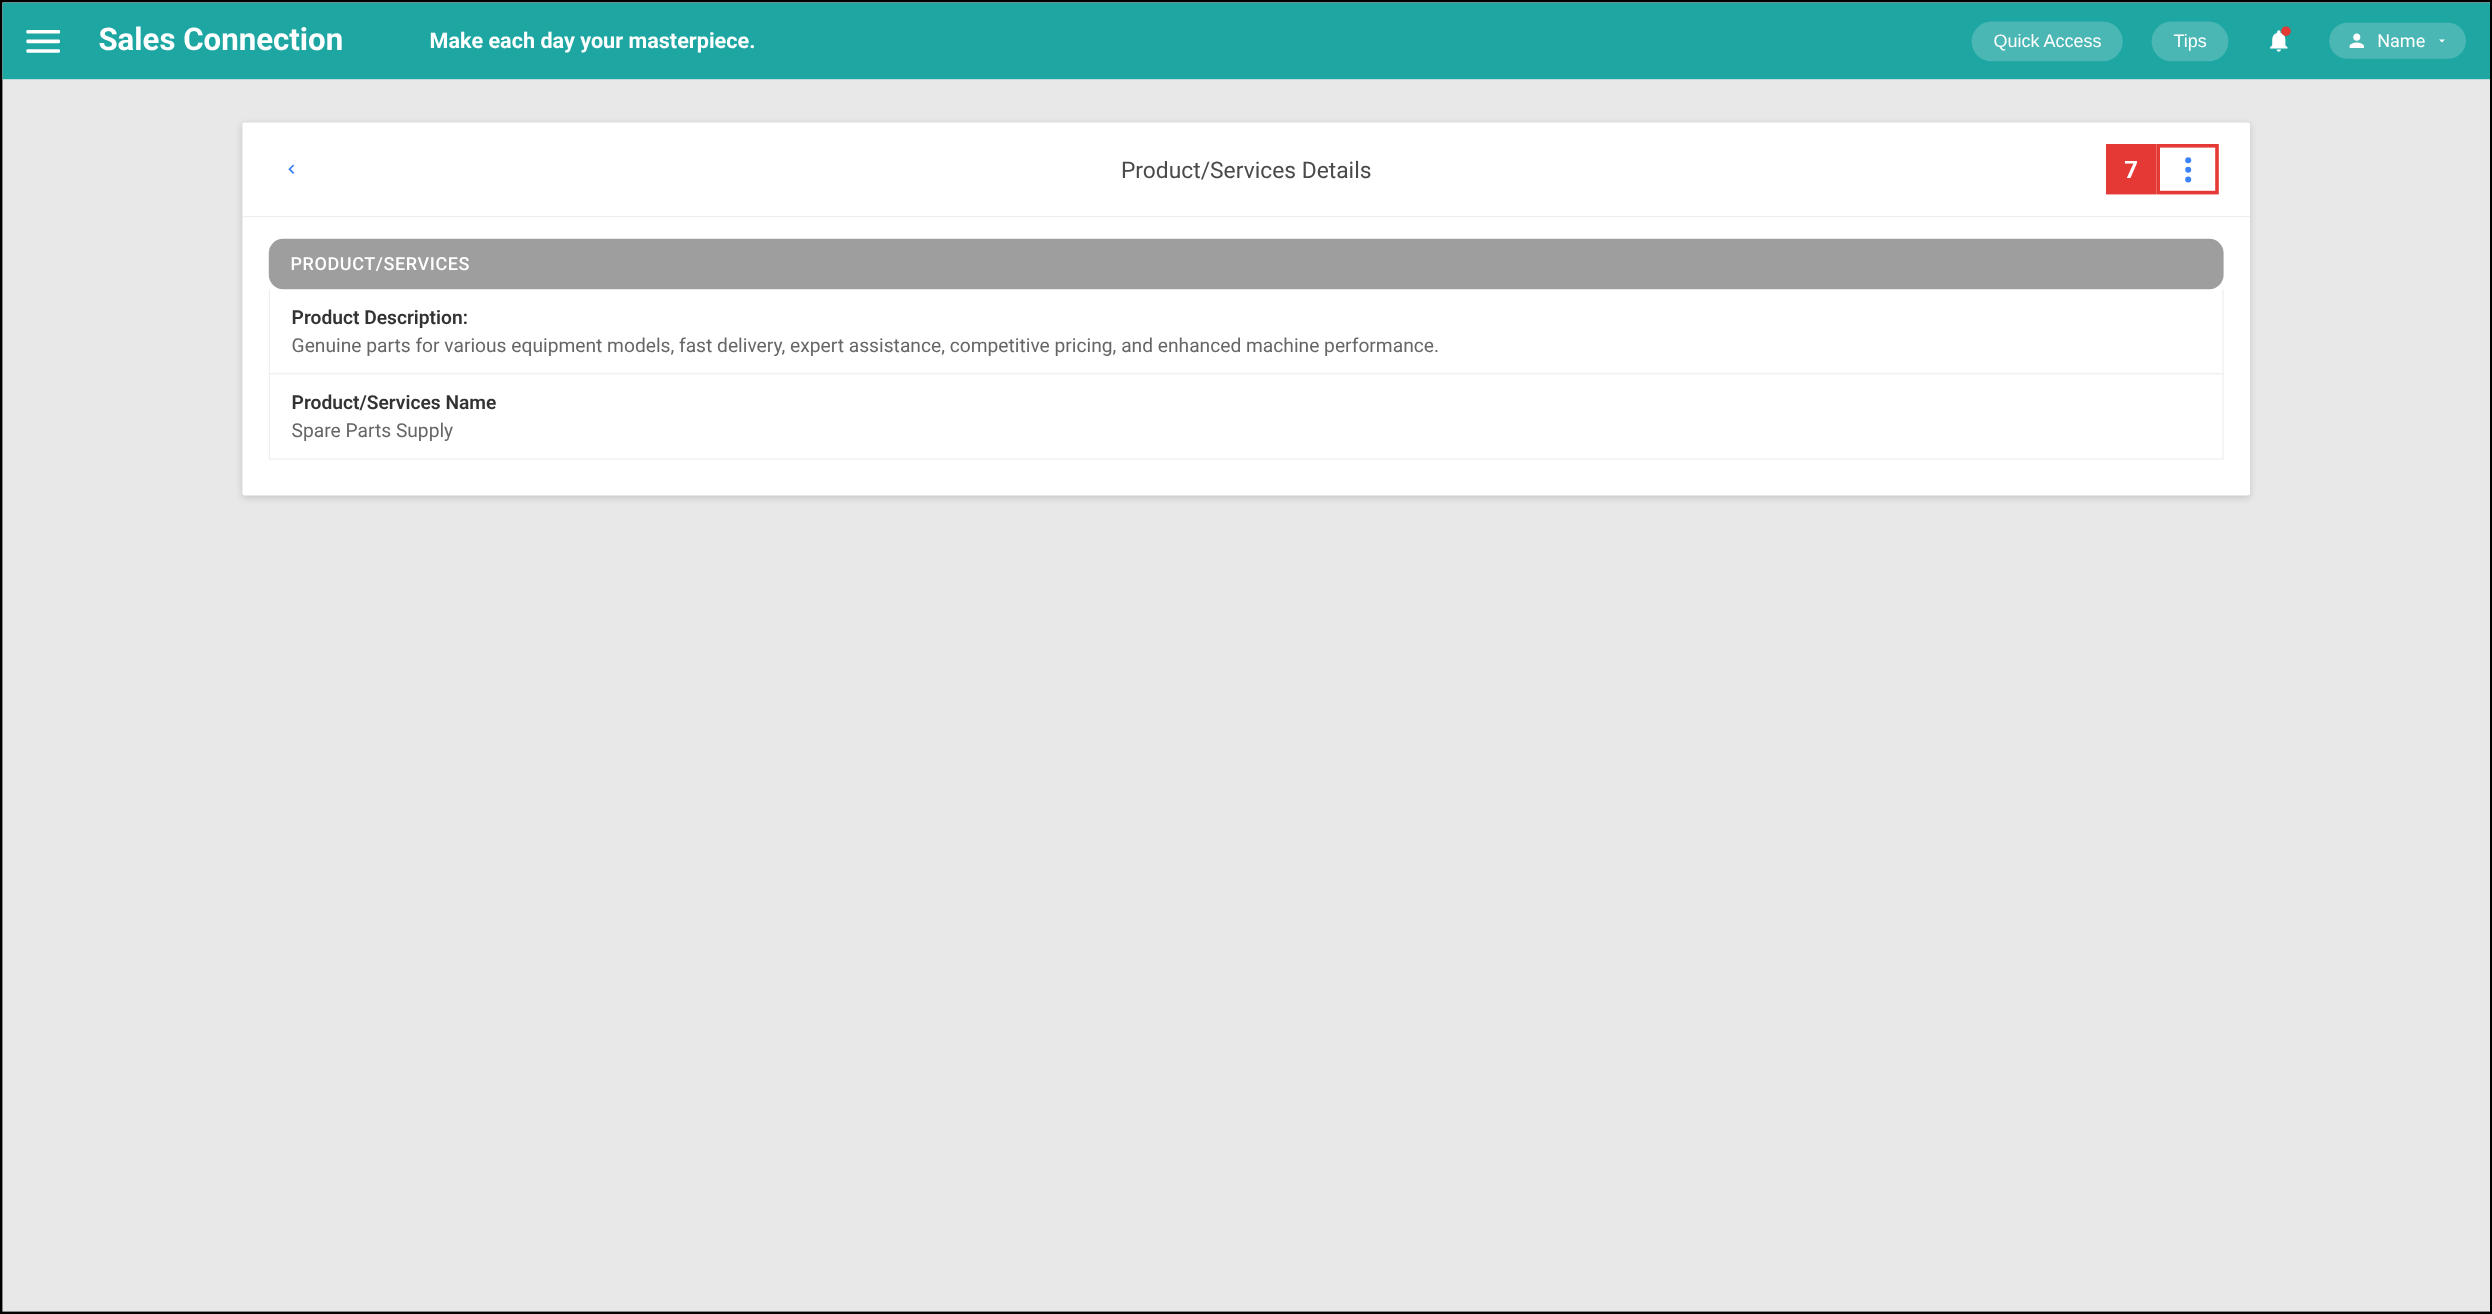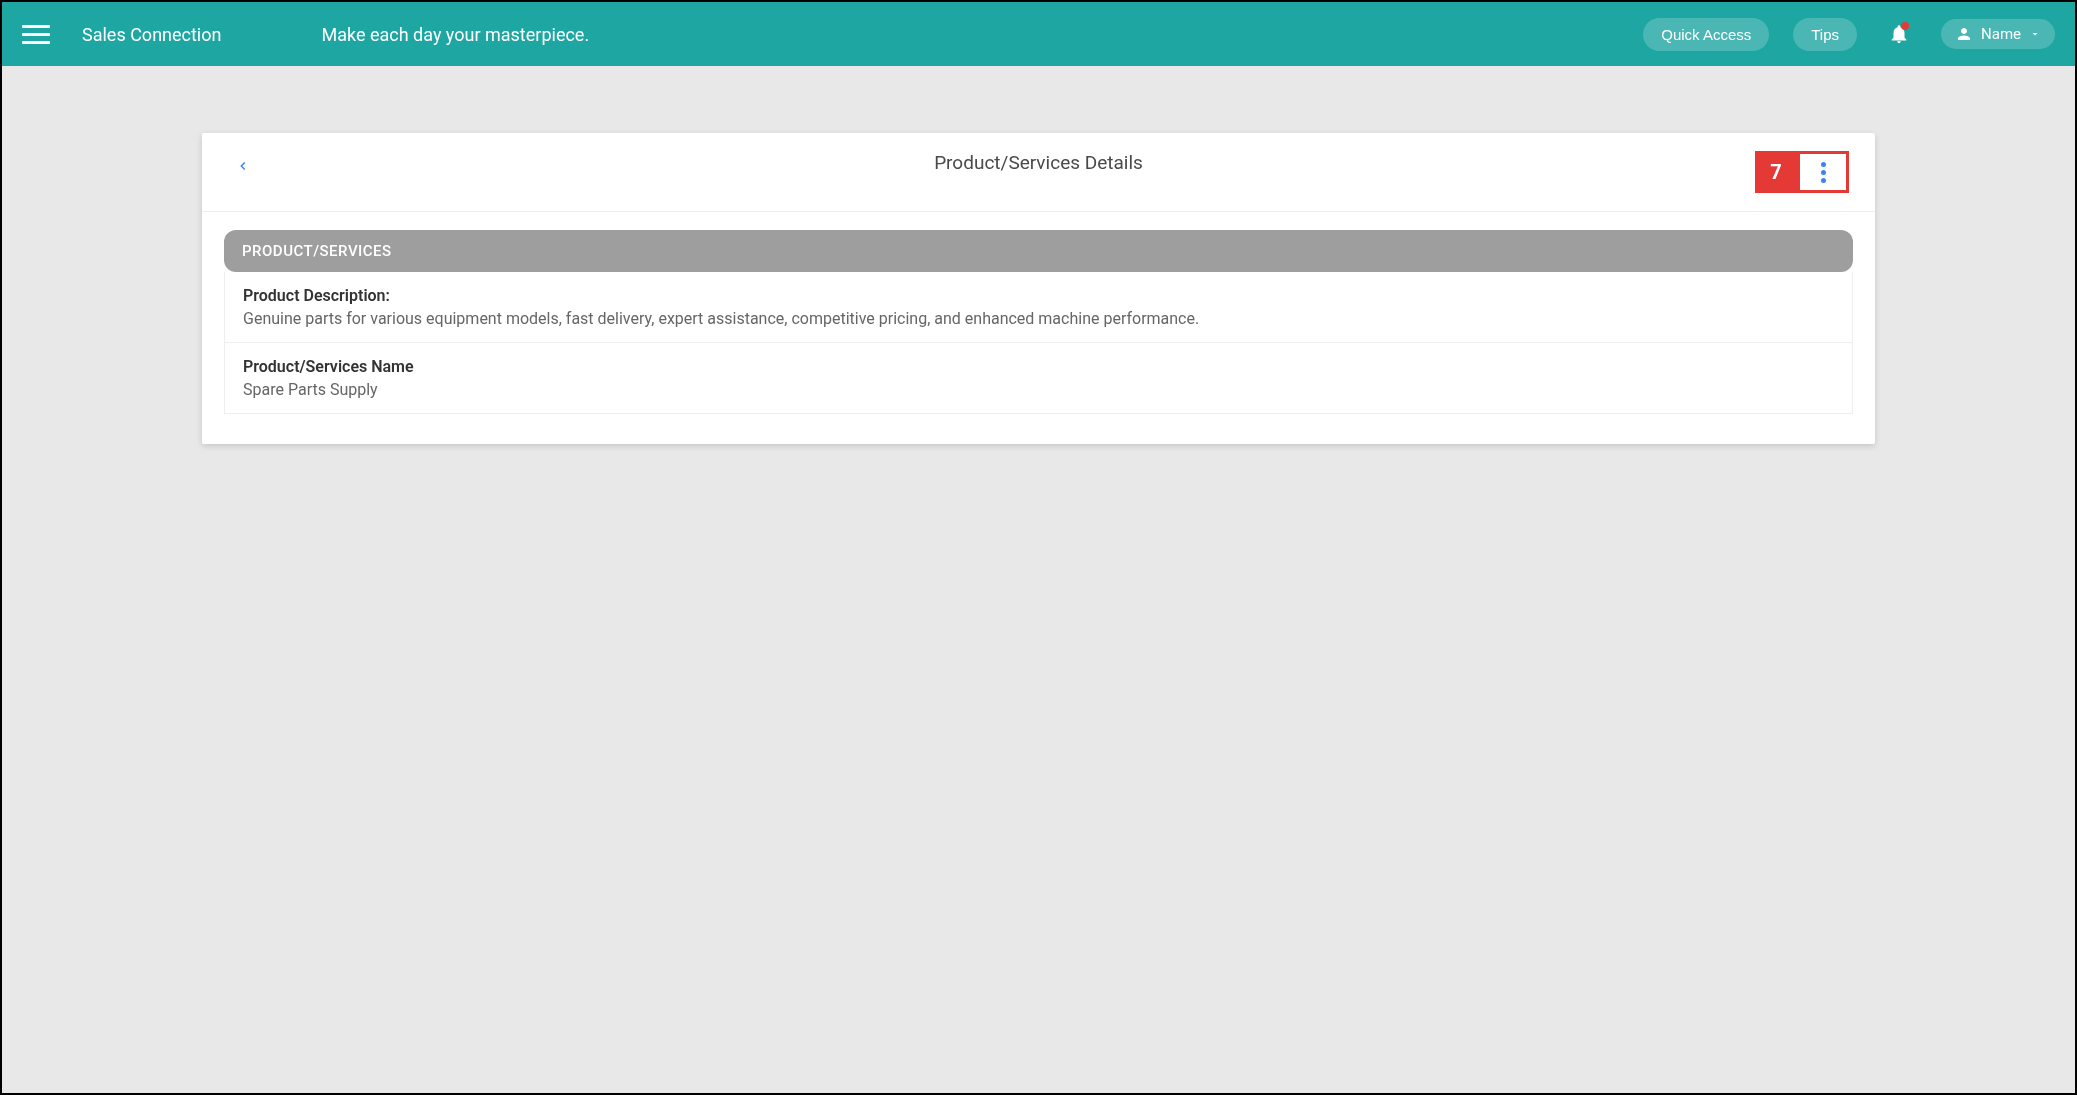--- a/index.html
+++ b/index.html
@@ -32,28 +32,28 @@
       justify-content: center;
       gap: 5px;
     }
     .menu-icon span {
       display: block;
       height: 3px;
       background: #fff;
       border-radius: 1px;
     }
     .app-title {
-      font-size: 18px;
-      font-weight: 400;
+      font-size: 26px;
+      font-weight: 700;
       margin-left: 32px;
     }
     .tagline {
       font-size: 18px;
-      margin-left: 100px;
-      font-weight: 400;
+      margin-left: 72px;
+      font-weight: 700;
     }
     .header-right {
       margin-left: auto;
       display: flex;
       align-items: center;
       gap: 24px;
     }
     .pill-btn {
       background: rgba(255,255,255,0.2);
       border: none;
@@ -110,24 +110,24 @@
     .content-wrap {
       padding: 36px 200px;
     }
     .card {
       background: #fff;
       border-radius: 2px;
       box-shadow: 0 2px 6px rgba(0,0,0,0.15);
     }
     .card-header {
       display: flex;
+      align-items: center;
       padding: 18px 26px;
       border-bottom: 1px solid #eee;
       position: relative;
-      margin-top: 31px;
     }
     .back-btn {
       width: 30px;
       height: 30px;
       display: flex;
       align-items: center;
       justify-content: center;
       cursor: pointer;
       color: #3b82f6;
     }

